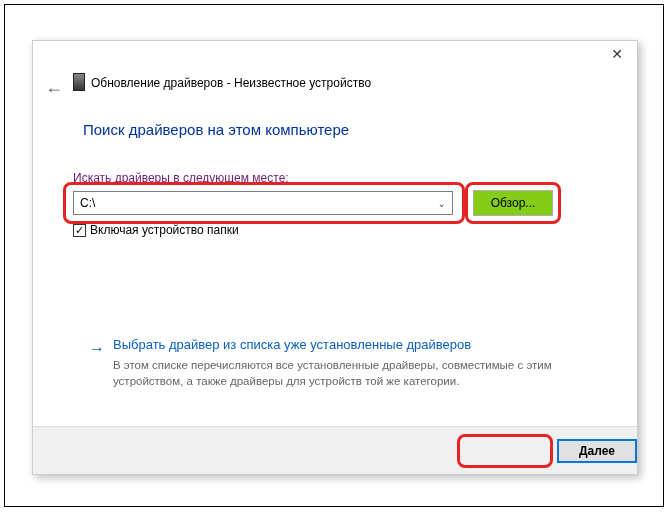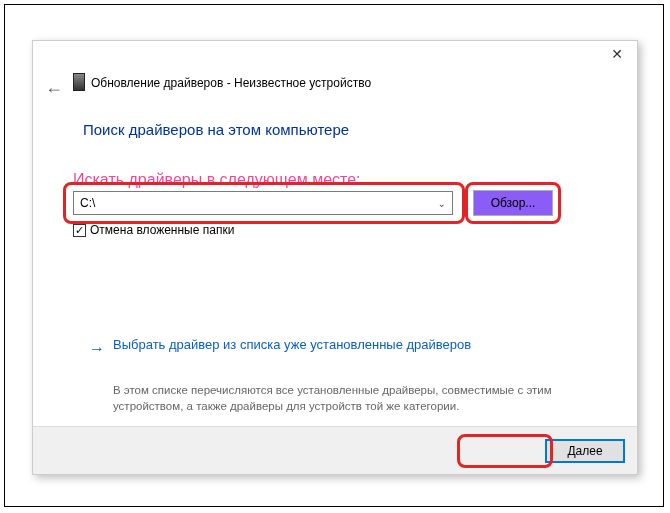--- a/index.html
+++ b/index.html
@@ -74,22 +74,22 @@
     left: 40px;
     top: 80px;
     font-size: 15px;
     color: #003399;
     margin-left: 10px;
   }
   .search-label {
     position: absolute;
     left: 40px;
     top: 130px;
-    font-size: 16px;
-    color: #ec4899;
+    font-size: 12px;
+    color: #701a75;
   }
   .path-combo {
     position: absolute;
     left: 40px;
     top: 150px;
     width: 380px;
     height: 24px;
     border: 1px solid #7a7a7a;
     background: #fff;
     box-sizing: border-box;
@@ -102,21 +102,21 @@
     font-size: 10px;
     color: #555;
   }
   .browse-btn {
     position: absolute;
     left: 440px;
     top: 149px;
     width: 80px;
     height: 26px;
     border: 1px solid #adadad;
-    background: #8b5cf6;
+    background: #84cc16;
     font-size: 12px;
     display: flex;
     align-items: center;
     justify-content: center;
     cursor: pointer;
     box-sizing: border-box;
   }
   .checkbox-row {
     position: absolute;
     left: 40px;
@@ -156,36 +156,35 @@
     font-size: 13px;
   }
   .pick-desc {
     position: absolute;
     left: 80px;
     top: 317px;
     width: 470px;
     color: #666;
     font-size: 11.5px;
     line-height: 1.35;
-    margin-top: 25px;
   }
   .footer {
     position: absolute;
     left: 0;
     right: 0;
     bottom: 0;
     height: 48px;
     background: #f0f0f0;
     border-top: 1px solid #dcdcdc;
     display: flex;
     align-items: center;
     justify-content: flex-end;
-    padding-right: 12px;
     gap: 8px;
     box-sizing: border-box;
+    font-weight: bold;
   }
   .btn {
     height: 24px;
     min-width: 80px;
     border: 1px solid #adadad;
     background: #e1e1e1;
     font-size: 12px;
     display: flex;
     align-items: center;
     justify-content: center;
@@ -231,21 +230,21 @@
     <span>C:\</span>
     <span class="chev">⌄</span>
   </div>
 
   <div class="browse-btn">
     <span>Обзор...</span>
   </div>
 
   <div class="checkbox-row">
     <span class="cb">✓</span>
-    <span>Отмена вложенные папки</span>
+    <span>Включая устройство папки</span>
   </div>
 
   <div class="pick-link">
     <span class="arrow">→</span>
     <span class="link-title">Выбрать драйвер из списка уже установленные драйверов</span>
   </div>
   <div class="pick-desc">В этом списке перечисляются все установленные драйверы, совместимые с этим устройством, а также драйверы для устройств той же категории.</div>
 
   <div class="footer">
     <div class="btn primary">

